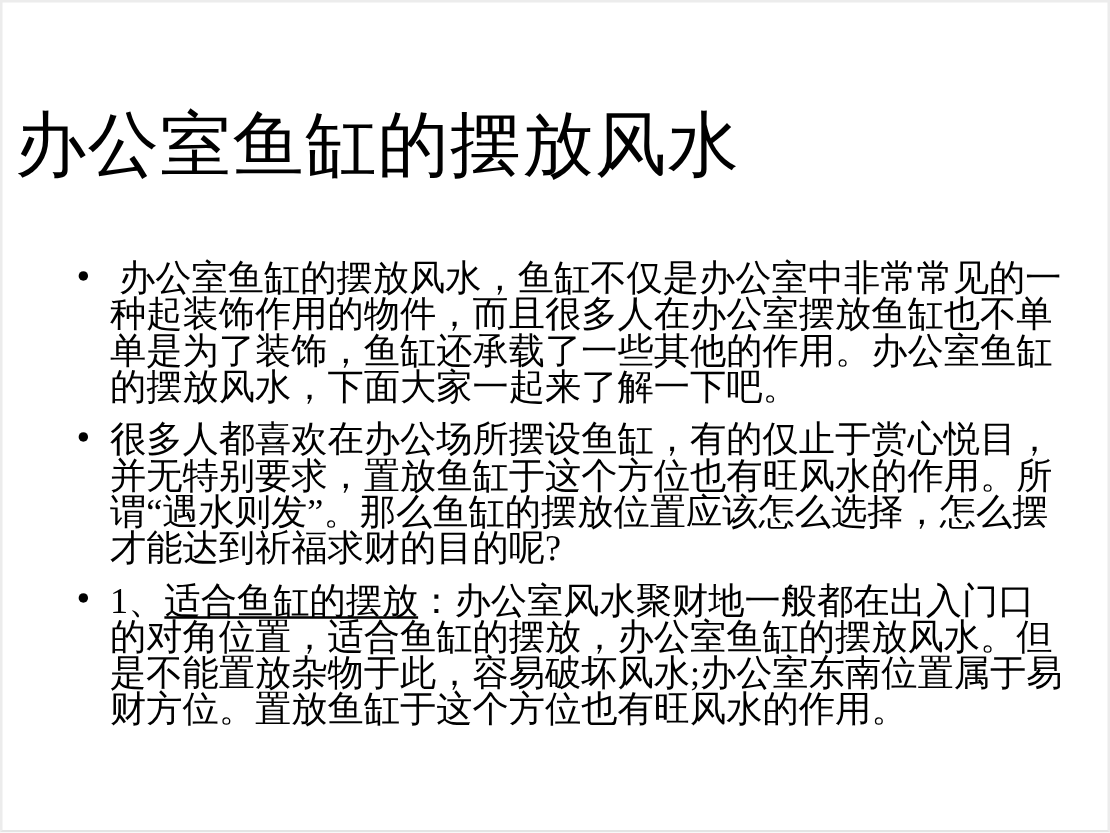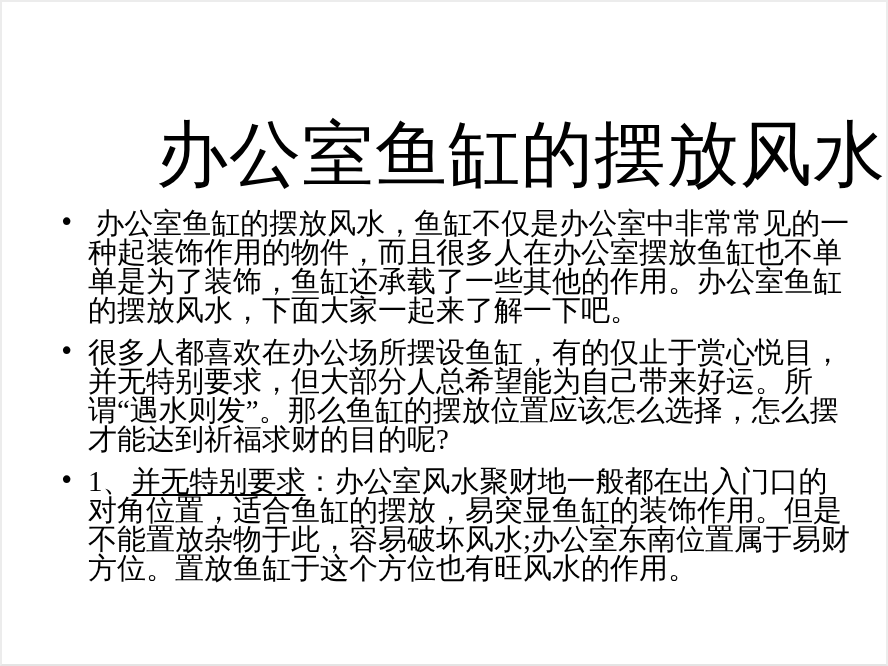--- a/index.html
+++ b/index.html
@@ -14,26 +14,26 @@
     box-sizing: border-box;
     background: #ffffff;
     border: 2px solid #ececec;
     border-bottom-color: #e4e4e4;
     overflow: hidden;
     font-family: "Liberation Serif", "DejaVu Serif", serif;
     color: #000000;
   }
   .slide-title {
     position: absolute;
-    top: 72px;
+    top: 44px;
     left: 0;
     right: 0;
     padding-left: 10px;
-    text-align: right;
-    font-size: 72px;
+    text-align: left;
+    font-size: 57px;
     line-height: 66px;
     font-weight: normal;
     letter-spacing: 1px;
     white-space: nowrap;
   }
   .body-text {
     position: absolute;
     top: 194px;
     left: 57px;
     width: 792px;
@@ -73,22 +73,22 @@
 
   <div class="body-text">
 
     <div class="bullet-item">
       <span class="bullet-marker">•</span>
       <span class="bullet-body">&nbsp;办公室鱼缸的摆放风水，鱼缸不仅是办公室中非常常见的一种起装饰作用的物件，而且很多人在办公室摆放鱼缸也不单单是为了装饰，鱼缸还承载了一些其他的作用。办公室鱼缸的摆放风水，下面大家一起来了解一下吧。</span>
     </div>
 
     <div class="bullet-item">
       <span class="bullet-marker">•</span>
-      <span class="bullet-body">很多人都喜欢在办公场所摆设鱼缸，有的仅止于赏心悦目，并无特别要求，但大部分人总希望能为自己带来好运。所谓“遇水则发”。那么鱼缸的摆放位置应该怎么选择，怎么摆才能达到祈福求财的目的呢?</span>
+      <span class="bullet-body">很多人都喜欢在办公场所摆设鱼缸，有的仅止于赏心悦目，并无特别要求，置放鱼缸于这个方位也有旺风水的作用。所谓“遇水则发”。那么鱼缸的摆放位置应该怎么选择，怎么摆才能达到祈福求财的目的呢?</span>
     </div>
 
     <div class="bullet-item">
       <span class="bullet-marker">•</span>
-      <span class="bullet-body"><span>1、</span><span class="underlined">并无特别要求</span><span>：办公室风水聚财地一般都在出入门口的对角位置，适合鱼缸的摆放，易突显鱼缸的装饰作用。但是不能置放杂物于此，容易破坏风水;办公室东南位置属于易财方位。置放鱼缸于这个方位也有旺风水的作用。</span></span>
+      <span class="bullet-body"><span>1、</span><span class="underlined">适合鱼缸的摆放</span><span>：办公室风水聚财地一般都在出入门口的对角位置，适合鱼缸的摆放，办公室鱼缸的摆放风水。但是不能置放杂物于此，容易破坏风水;办公室东南位置属于易财方位。置放鱼缸于这个方位也有旺风水的作用。</span></span>
     </div>
 
   </div>
 </div>
 
 </body></html>

